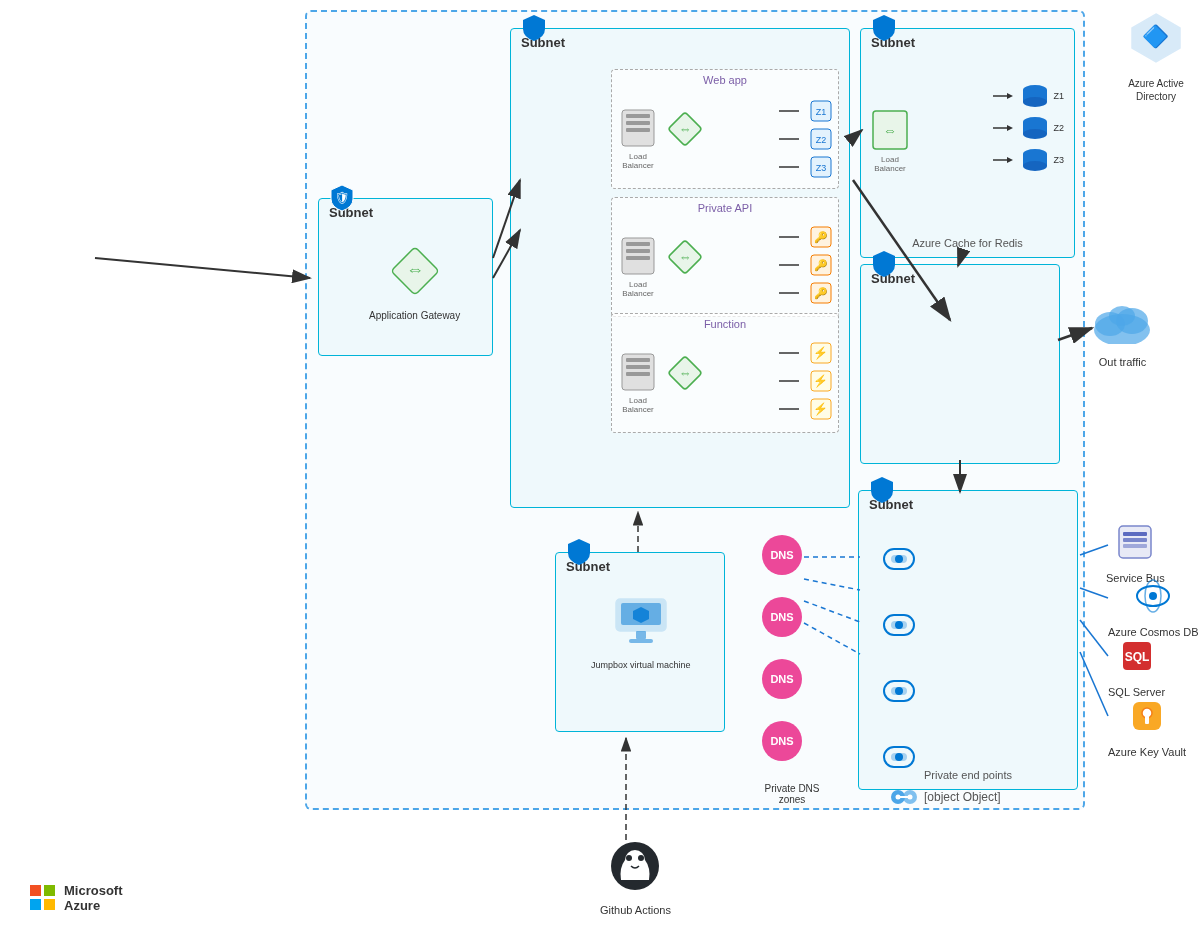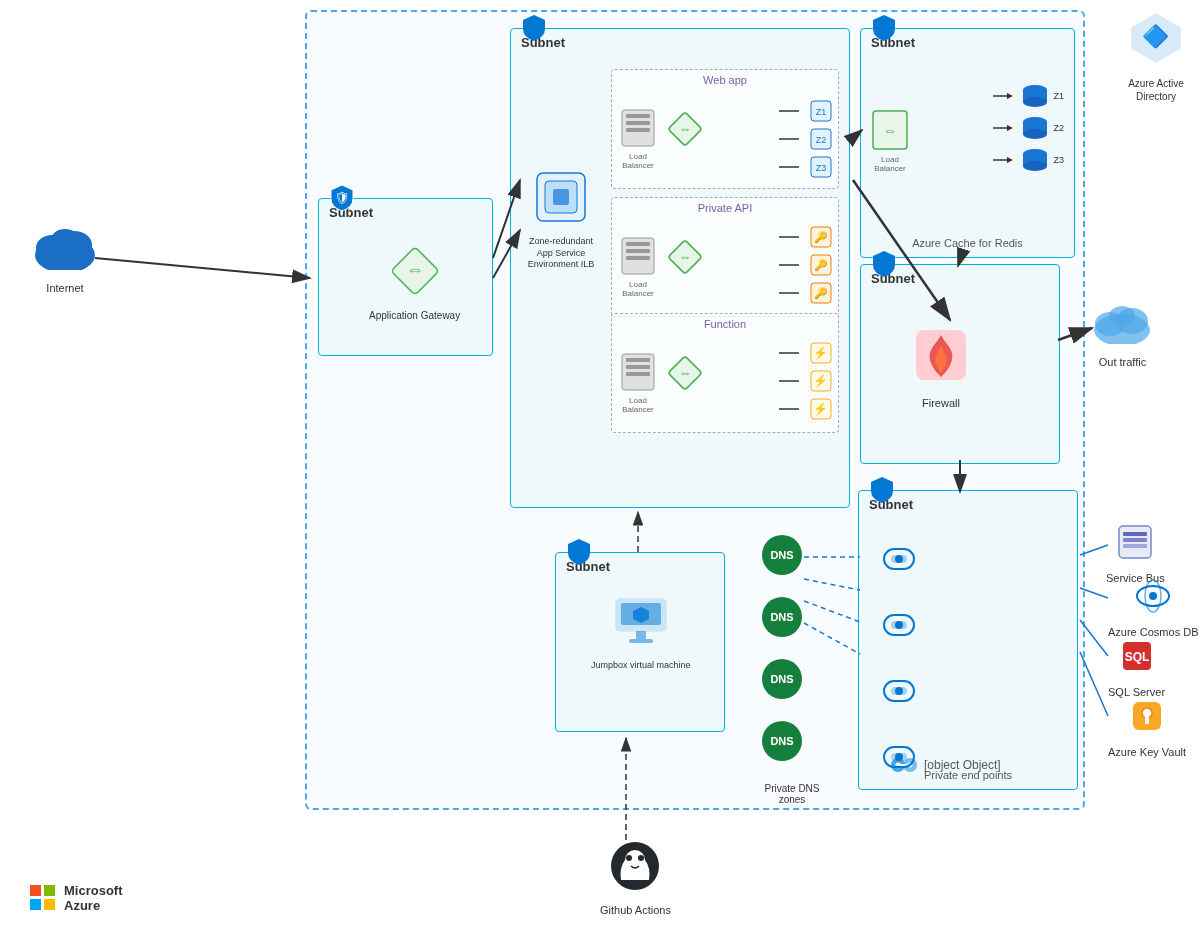--- a/index.html
+++ b/index.html
@@ -90,58 +90,49 @@
     .ms-sq { width: 11px; height: 11px; }
     .sq-red { background: #f25022; }
     .sq-green { background: #7fba00; }
     .sq-blue { background: #00a4ef; }
     .sq-yellow { background: #ffb900; }
     .azure-logo-text { font-size: 13px; font-weight: 600; color: #333; line-height: 1.2; }
     
     .dns-bubble {
       width: 40px; height: 40px;
       border-radius: 50%;
-      background: #15803d;
+      background: #ec4899;
       color: #fff;
       font-size: 11px;
       font-weight: 700;
       display: flex;
       align-items: center;
       justify-content: center;
     }
   </style>
 </head>
 <body>
 
 <div id="diagram">
 
   <div class="vnet-box" style="left:305px; top:10px; width:780px; height:800px;"></div>
 
-  <div class="node" style="left:890px; top:756px;">
+  <div class="node" style="left:890px; top:788px;">
     <div style="display:flex;align-items:center;gap:6px;">
       <svg width="28" height="18" viewBox="0 0 28 18">
           <circle cx="8" cy="9" r="7" fill="#4da6e8"></circle>
           <circle cx="20" cy="9" r="7" fill="#4da6e8" opacity="0.7"></circle>
           <line x1="8" y1="9" x2="20" y2="9" stroke="#fff" stroke-width="2"></line>
           <circle cx="8" cy="9" r="2.5" fill="#fff"></circle>
           <circle cx="20" cy="9" r="2.5" fill="#fff"></circle>
         </svg>
       <span style="font-size:12px;color:#555;">[object Object]</span>
     </div>
   </div>
 
-  <div class="node" style="left:30px; top:220px;">
-    <svg width="70" height="50" viewBox="0 0 70 50">
-      <ellipse cx="35" cy="35" rx="30" ry="18" fill="#1a6fc4"></ellipse>
-      <ellipse cx="22" cy="28" rx="16" ry="13" fill="#1a6fc4"></ellipse>
-      <ellipse cx="44" cy="25" rx="18" ry="14" fill="#1a6fc4"></ellipse>
-      <ellipse cx="35" cy="20" rx="14" ry="11" fill="#1a6fc4"></ellipse>
-    </svg>
-    <span class="node-label">Internet</span>
-  </div>
 
   <div class="subnet-box" style="left:318px; top:198px; width:175px; height:158px;">
     <span class="subnet-label">Subnet</span>
 
     <div style="position:absolute;top:-16px;left:10px;">
       <svg width="26" height="30" viewBox="0 0 26 30">
           <path d="M13 2 L24 7 L24 16 Q24 24 13 28 Q2 24 2 16 L2 7 Z" fill="#0078d4" stroke="#fff" stroke-width="1"></path>
           <text x="13" y="19" text-anchor="middle" font-size="12" fill="#fff">🛡</text>
         </svg>
     </div>
@@ -158,30 +149,20 @@
 
   <div class="subnet-box" style="left:510px; top:28px; width:340px; height:480px;">
     <span class="subnet-label">Subnet</span>
 
     <div style="position:absolute;top:-16px;left:10px;">
       <svg width="26" height="30" viewBox="0 0 26 30">
           <path d="M13 2 L24 7 L24 16 Q24 24 13 28 Q2 24 2 16 L2 7 Z" fill="#0078d4"></path>
         </svg>
     </div>
 
-    <div class="node" style="left:10px; top:140px;">
-      <svg width="56" height="56" viewBox="0 0 56 56">
-        <rect x="4" y="4" width="48" height="48" rx="6" fill="#e3f2fd" stroke="#1976d2" stroke-width="1.5"></rect>
-        <rect x="12" y="12" width="32" height="32" rx="4" fill="#bbdefb" stroke="#1976d2" stroke-width="1"></rect>
-        <rect x="20" y="20" width="16" height="16" rx="2" fill="#1976d2" opacity="0.7"></rect>
-      </svg>
-      <span class="node-label" style="font-size:9px;width:80px;">Zone-redundant
-App Service
-Environment ILB</span>
-    </div>
 
     <div class="inner-box" style="left:100px; top:40px; width:228px; height:120px;">
       <span class="inner-box-label">Web app</span>
 
       <div style="position:absolute;left:8px;top:38px;">
         <svg width="36" height="40" viewBox="0 0 36 40">
           <rect x="2" y="2" width="32" height="36" rx="3" fill="#e0e0e0" stroke="#999" stroke-width="1"></rect>
           <rect x="6" y="6" width="24" height="4" rx="1" fill="#999"></rect>
           <rect x="6" y="13" width="24" height="4" rx="1" fill="#999"></rect>
           <rect x="6" y="20" width="24" height="4" rx="1" fill="#999"></rect>
@@ -384,29 +365,20 @@
   </div>
 
   <div class="subnet-box" style="left:860px; top:264px; width:200px; height:200px;">
     <span class="subnet-label">Subnet</span>
     <div style="position:absolute;top:-16px;left:10px;">
       <svg width="26" height="30" viewBox="0 0 26 30">
           <path d="M13 2 L24 7 L24 16 Q24 24 13 28 Q2 24 2 16 L2 7 Z" fill="#0078d4"></path>
         </svg>
     </div>
 
-    <div class="node" style="left:50px; top:60px;">
-      <svg width="60" height="60" viewBox="0 0 60 60">
-        <rect x="5" y="5" width="50" height="50" rx="8" fill="#ffcdd2"></rect>
-
-        <path d="M30 10 C25 20 15 25 20 38 C22 44 28 50 30 52 C32 50 38 44 40 38 C45 25 35 20 30 10Z" fill="#e53935" opacity="0.8"></path>
-        <path d="M30 20 C28 27 22 30 25 40 C27 44 30 48 30 48 C30 48 33 44 35 40 C38 30 32 27 30 20Z" fill="#ff7043"></path>
-      </svg>
-      <span class="node-label">Firewall</span>
-    </div>
   </div>
 
   <div class="node" style="left:1090px; top:298px;">
     <svg width="65" height="46" viewBox="0 0 65 46">
       <ellipse cx="32" cy="32" rx="28" ry="16" fill="#4da6e8" opacity="0.7"></ellipse>
       <ellipse cx="20" cy="26" rx="15" ry="12" fill="#4da6e8" opacity="0.7"></ellipse>
       <ellipse cx="42" cy="23" rx="16" ry="13" fill="#4da6e8" opacity="0.7"></ellipse>
       <ellipse cx="32" cy="18" rx="13" ry="10" fill="#4da6e8" opacity="0.7"></ellipse>
     </svg>
     <span class="node-label">Out traffic</span>

